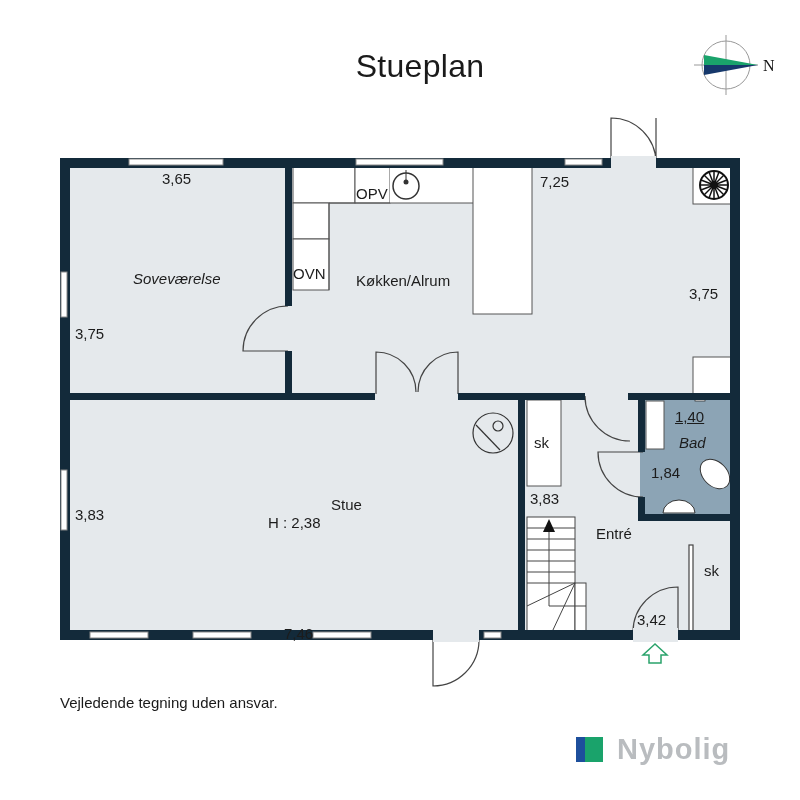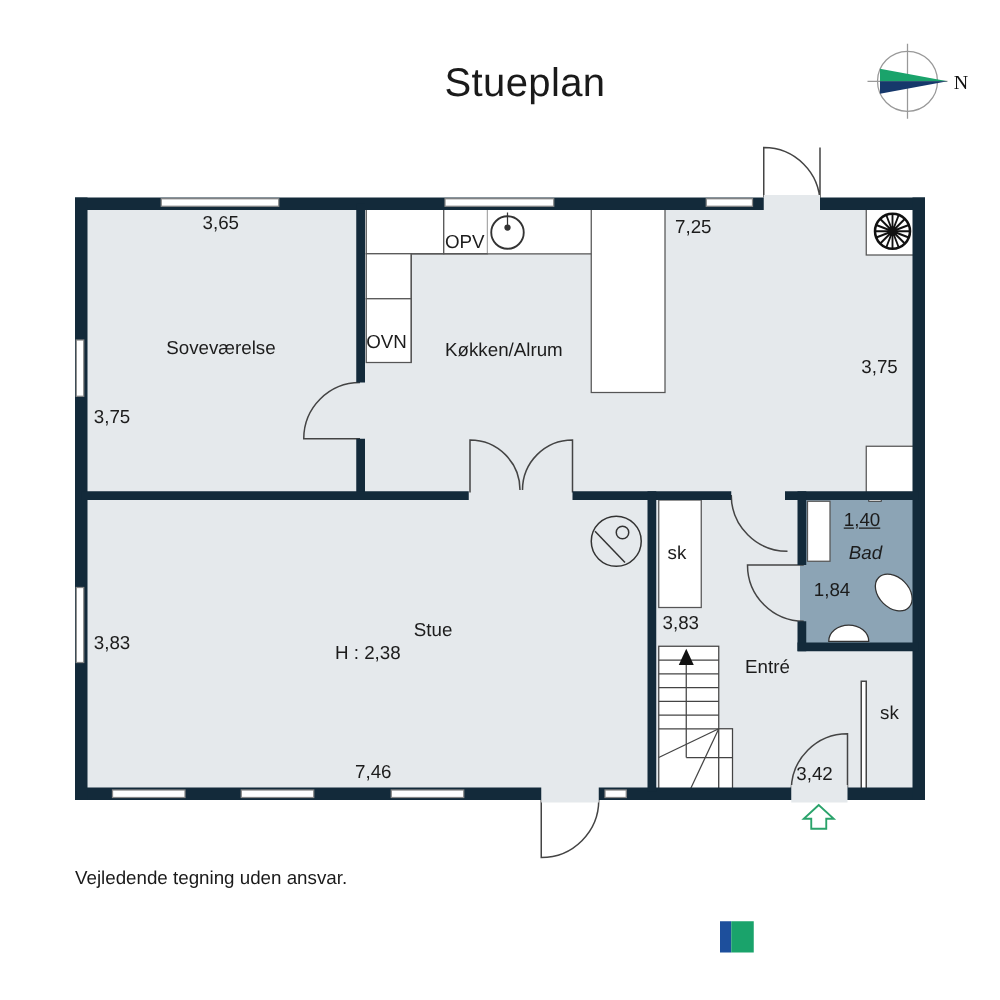--- a/index.html
+++ b/index.html
@@ -149,33 +149,33 @@
     <rect x="193" y="632" width="58" height="6"></rect>
     <rect x="313" y="632" width="58" height="6"></rect>
     <rect x="484" y="632" width="17" height="6"></rect>
   </g>
 
   <polygon points="655,644 643,655 649,655 649,663 661,663 661,655 667,655" fill="#fff" stroke="#2aa36b" stroke-width="1.5"></polygon>
 </svg>
 
 <div style="position:absolute;left:0;top:0;width:800px;height:573px;font-size:15px;color:#1c1c1c;">
   <span style="position:absolute;left:162px;top:170px;">3,65</span>
-  <span style="position:absolute;left:133px;top:270px;">Soveværelse</span>
+  <span style="position:absolute;left:133px;top:270px;font-style:italic;">Soveværelse</span>
   <span style="position:absolute;left:75px;top:325px;">3,75</span>
 
   <span style="position:absolute;left:356px;top:169px;margin-top:16px;">OPV</span>
   <span style="position:absolute;left:293px;top:265px;">OVN</span>
   <span style="position:absolute;left:356px;top:272px;">Køkken/Alrum</span>
   <span style="position:absolute;left:540px;top:173px;">7,25</span>
   <span style="position:absolute;left:689px;top:285px;">3,75</span>
 
   <span style="position:absolute;left:284px;top:496px;margin-left:47px;">Stue</span>
   <span style="position:absolute;left:268px;top:514px;">H : 2,38</span>
   <span style="position:absolute;left:75px;top:506px;">3,83</span>
-  <span style="position:absolute;left:284px;top:609px;text-align:center;">7,46</span>
+  <span style="position:absolute;left:284px;top:625px;text-align:center;">7,46</span>
 
   <span style="position:absolute;left:534px;top:434px;">sk</span>
   <span style="position:absolute;left:530px;top:490px;">3,83</span>
   <span style="position:absolute;left:596px;top:525px;">Entré</span>
   <span style="position:absolute;left:704px;top:562px;">sk</span>
   <span style="position:absolute;left:637px;top:611px;">3,42</span>
 
   <span style="position:absolute;left:675px;top:408px;text-decoration:underline;">1,40</span>
   <span style="position:absolute;left:679px;top:434px;font-style:italic;">Bad</span>
   <span style="position:absolute;left:651px;top:464px;">1,84</span>
@@ -190,13 +190,14 @@
   <text x="73" y="39" font-family="Liberation Serif, serif" font-size="16" fill="#111">N</text>
 </svg>
 
 <div class="disclaimer">Vejledende tegning uden ansvar.</div>
 
 <div class="logo">
   <div class="logo-mark">
       <div class="b"></div>
       <div class="g"></div>
     </div>
+  <div class="logo-text">Nybolig</div>
 </div>
 
 </body></html>

